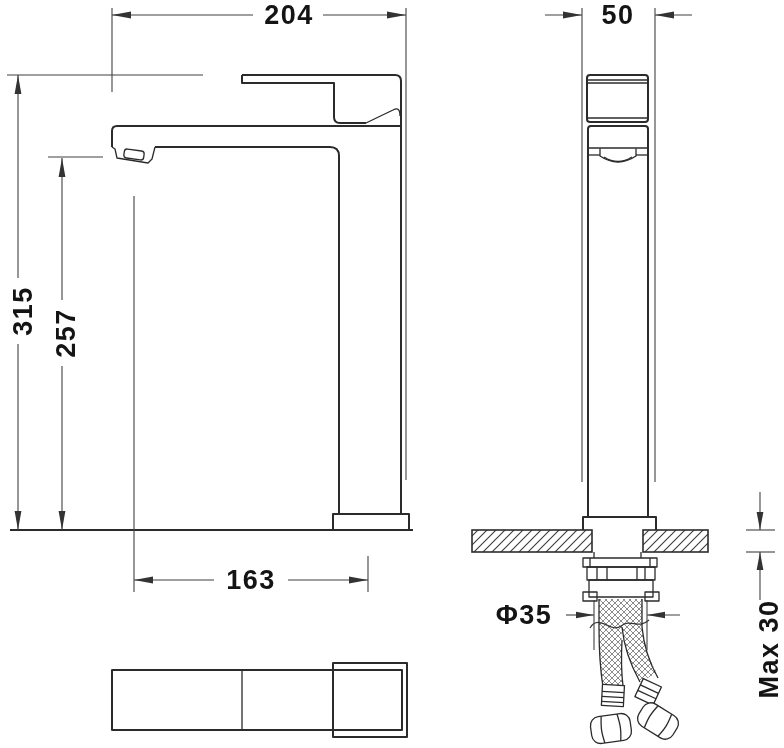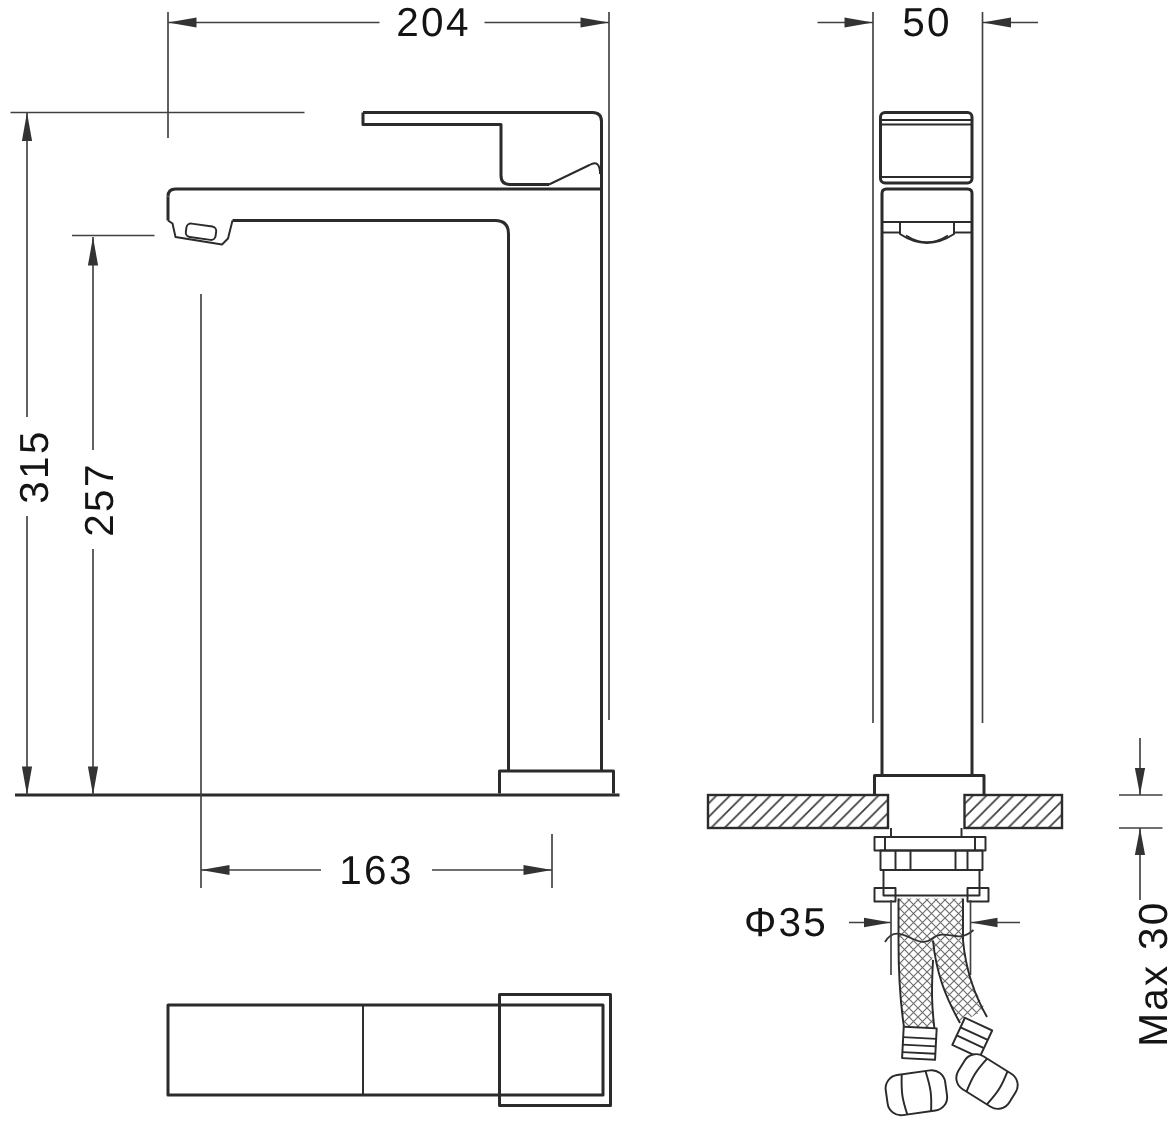--- a/index.html
+++ b/index.html
@@ -1,18 +1,18 @@
 <!DOCTYPE html>
 <html><head>
 <meta charset="utf-8">
 <style>
   html,body{margin:0;padding:0;background:#ffffff;}
   .page{
     width:784px;height:748px;position:relative;background:#ffffff;
-    font-family:"Liberation Sans", sans-serif;overflow:hidden;
+    font-family:"Liberation Sans", sans-serif;overflow:hidden;font-weight:bold;
   }
   svg{display:block;}
   text{
     font-family:"Liberation Sans", sans-serif;
     font-size:27px;
     letter-spacing:1.5px;
     fill:#141414;
   }
   .obj{stroke:#2b2b2b;stroke-width:2;fill:none;stroke-linejoin:round;}
   .thin{stroke:#2b2b2b;stroke-width:1.3;fill:none;stroke-linejoin:round;}

